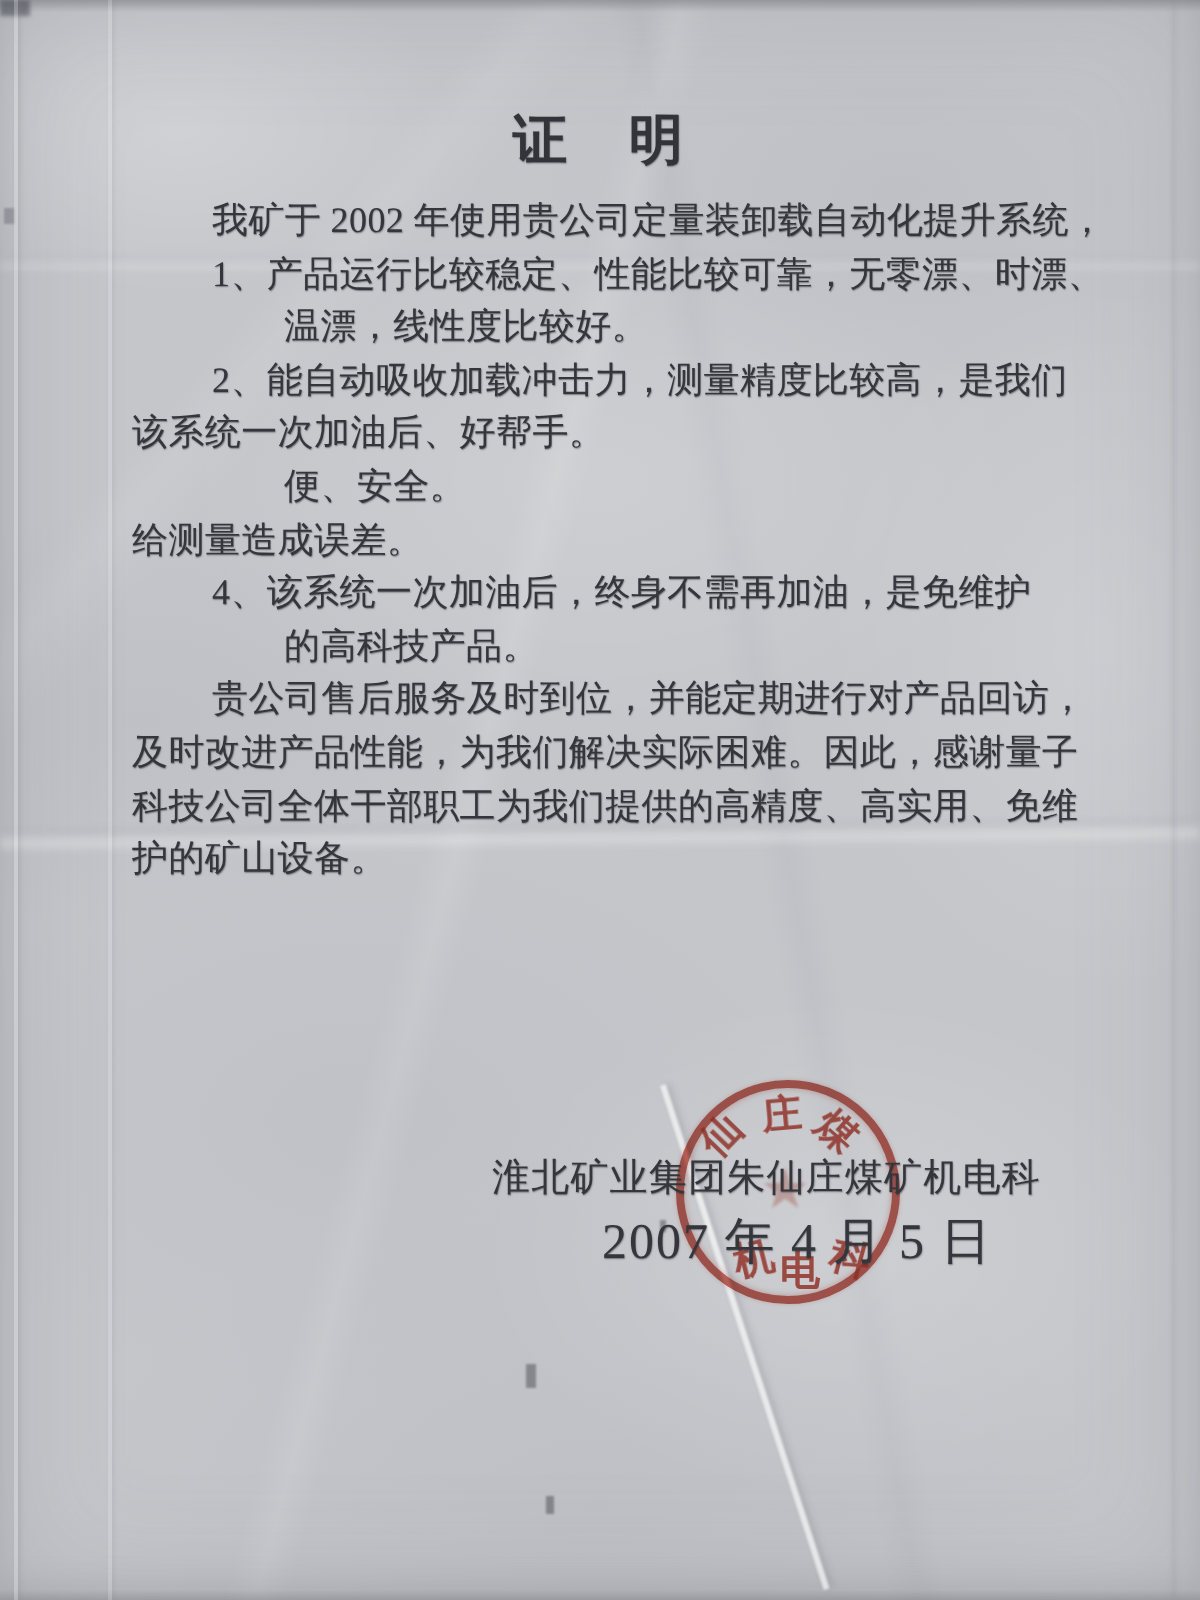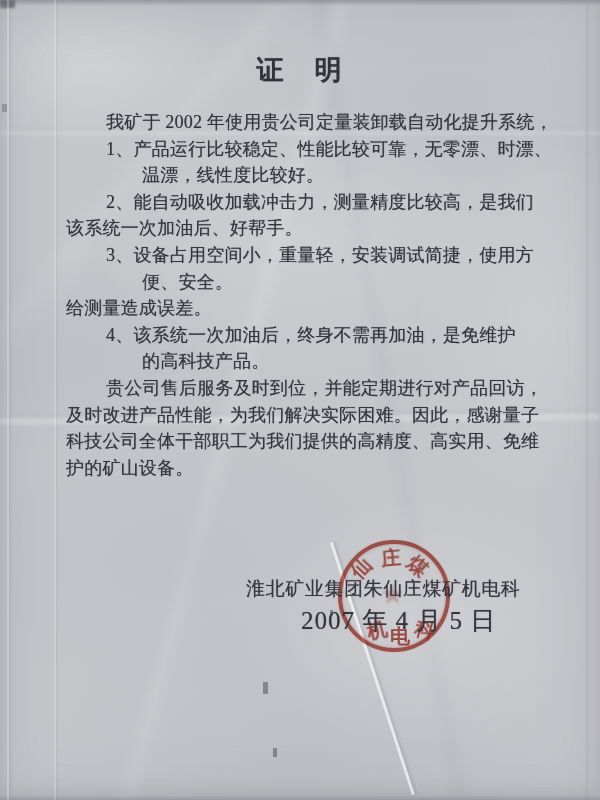--- a/index.html
+++ b/index.html
@@ -49,21 +49,21 @@
   .speck3 { left:330px; top:610px; width:3px; height:6px; }
   .speck4 { left:2px;  top:104px; width:5px; height:8px; background:rgba(90,92,100,0.40); }
 
   .title {
     position:absolute; left:0; top:52px; width:600px; margin:0;
     text-align:center; font-size:27px; font-weight:bold; letter-spacing:2px;
     color:#33343a; text-shadow:0.3px 0.3px 0.8px rgba(46,47,54,0.55);
     z-index:3;
   }
   .doc-body {
-    position:absolute; left:66px; top:109px; width:480px; z-index:3;
+    position:absolute; left:66px; top:97px; width:480px; z-index:3;
   }
   .ln {
     height:26.6px; line-height:26.6px; font-size:18px; white-space:nowrap;
     letter-spacing:0.2px; text-shadow:0.3px 0.3px 0.7px rgba(46,47,54,0.55);
   }
   .ind0 { padding-left:0; }
   .ind1 { padding-left:40px; }
   .ind2 { padding-left:76px; }
 
   .signature {
@@ -111,21 +111,20 @@
   <div class="speck speck4"></div>
 
   <h1 class="title">证　明</h1>
 
   <div class="doc-body">
     <div class="ln ind1">我矿于 2002 年使用贵公司定量装卸载自动化提升系统，</div>
     <div class="ln ind1">1、产品运行比较稳定、性能比较可靠，无零漂、时漂、</div>
     <div class="ln ind2">温漂，线性度比较好。</div>
     <div class="ln ind1">2、能自动吸收加载冲击力，测量精度比较高，是我们</div>
     <div class="ln ind0">该系统一次加油后、好帮手。</div>
-    <div class="ln ind1">3、设备占用空间小，重量轻，安装调试简捷，使用方</div>
     <div class="ln ind2">便、安全。</div>
     <div class="ln ind0">给测量造成误差。</div>
     <div class="ln ind1">4、该系统一次加油后，终身不需再加油，是免维护</div>
     <div class="ln ind2">的高科技产品。</div>
     <div class="ln ind1">贵公司售后服务及时到位，并能定期进行对产品回访，</div>
     <div class="ln ind0">及时改进产品性能，为我们解决实际困难。因此，感谢量子</div>
     <div class="ln ind0">科技公司全体干部职工为我们提供的高精度、高实用、免维</div>
     <div class="ln ind0">护的矿山设备。</div>
   </div>
 

